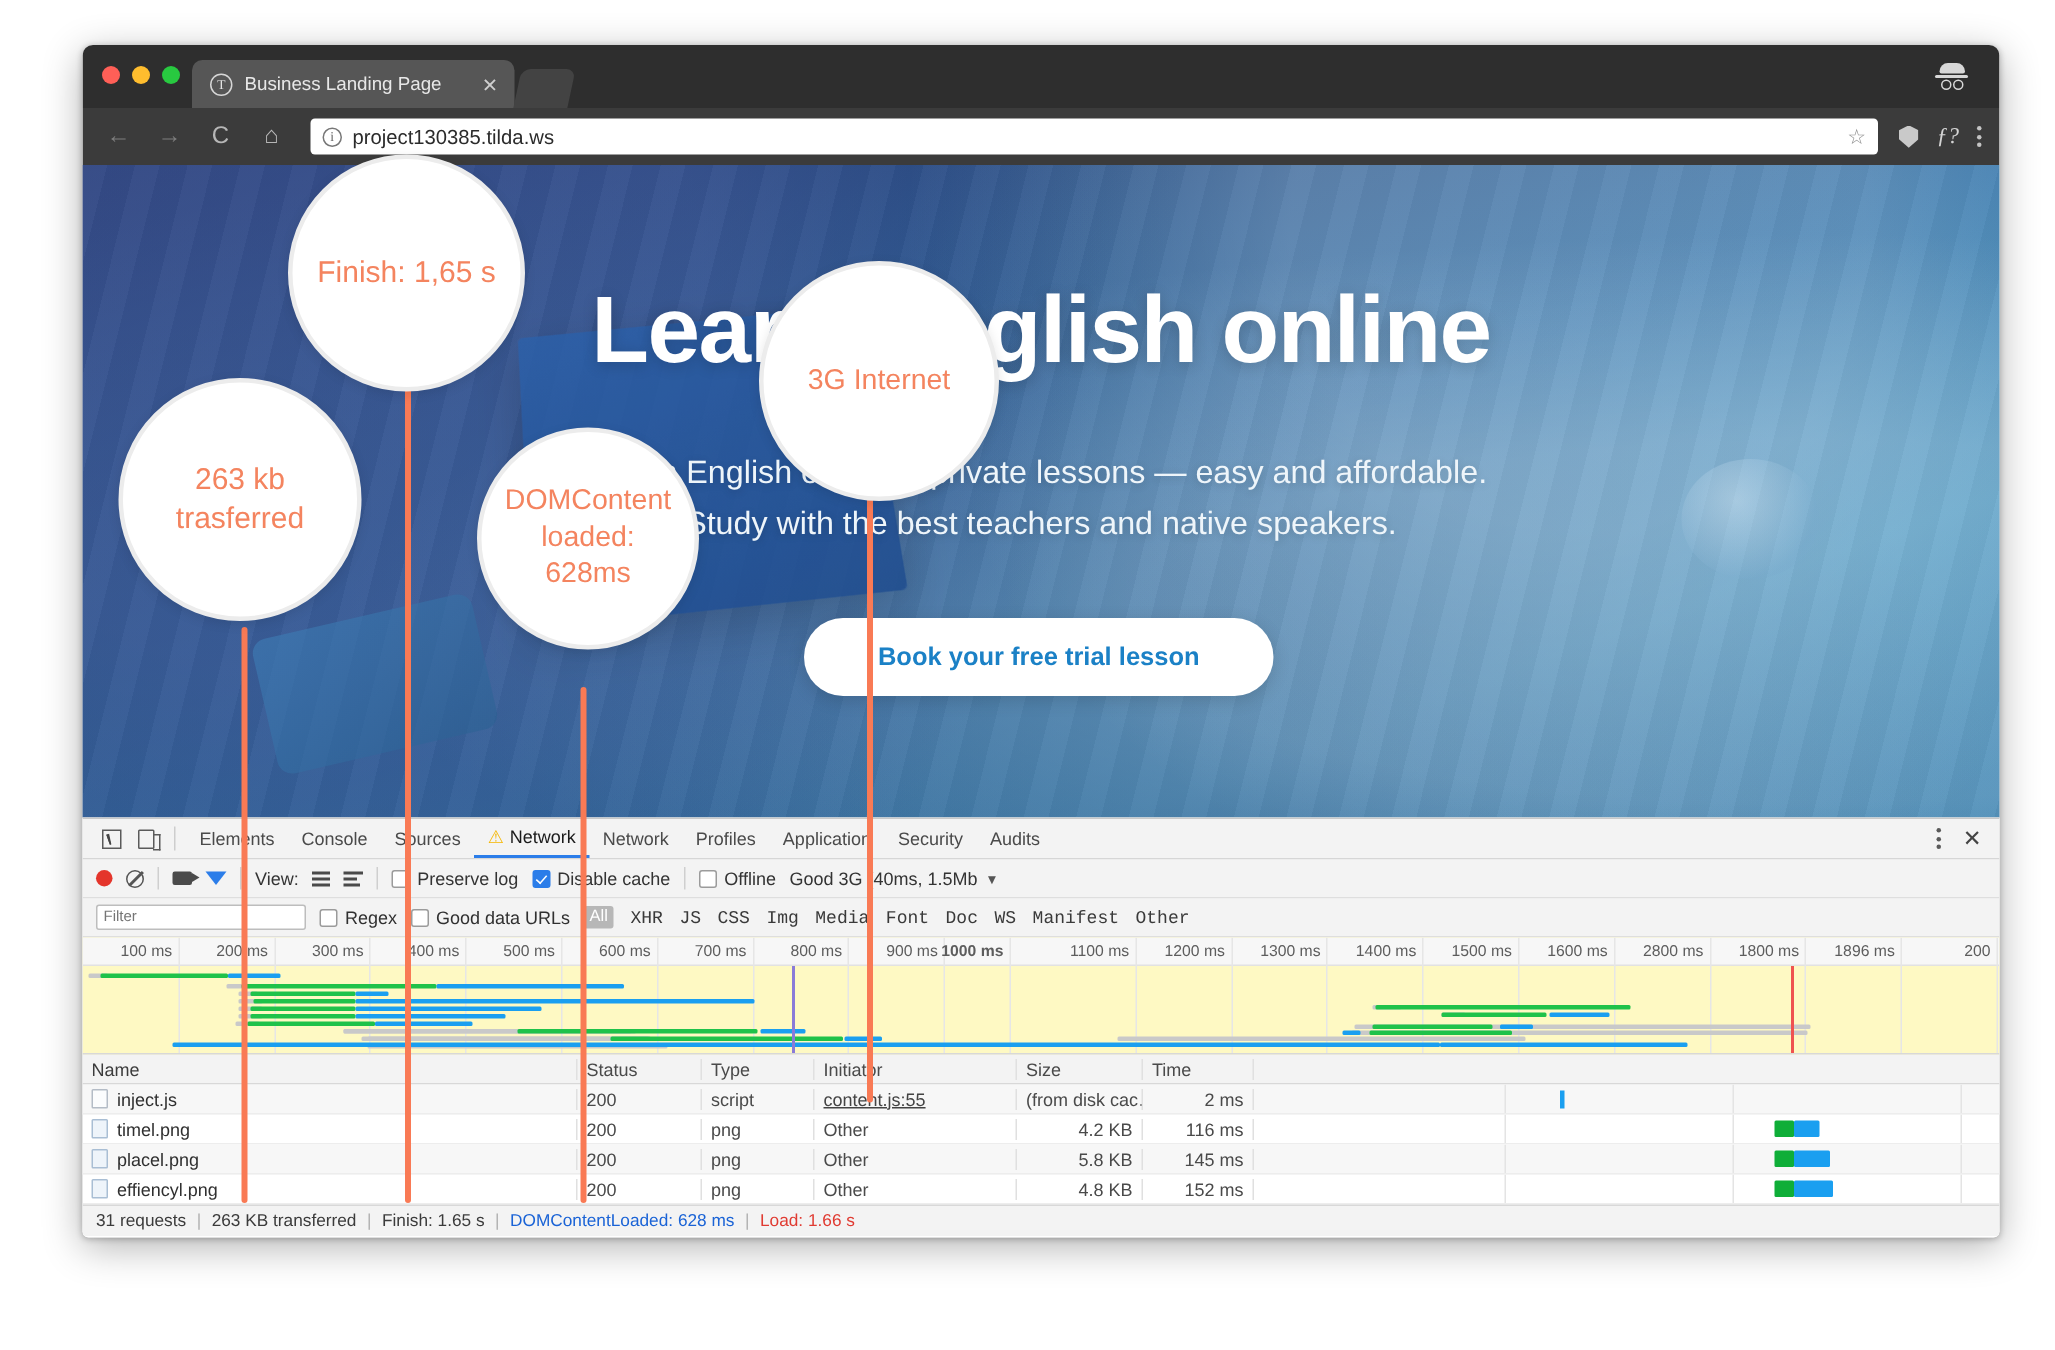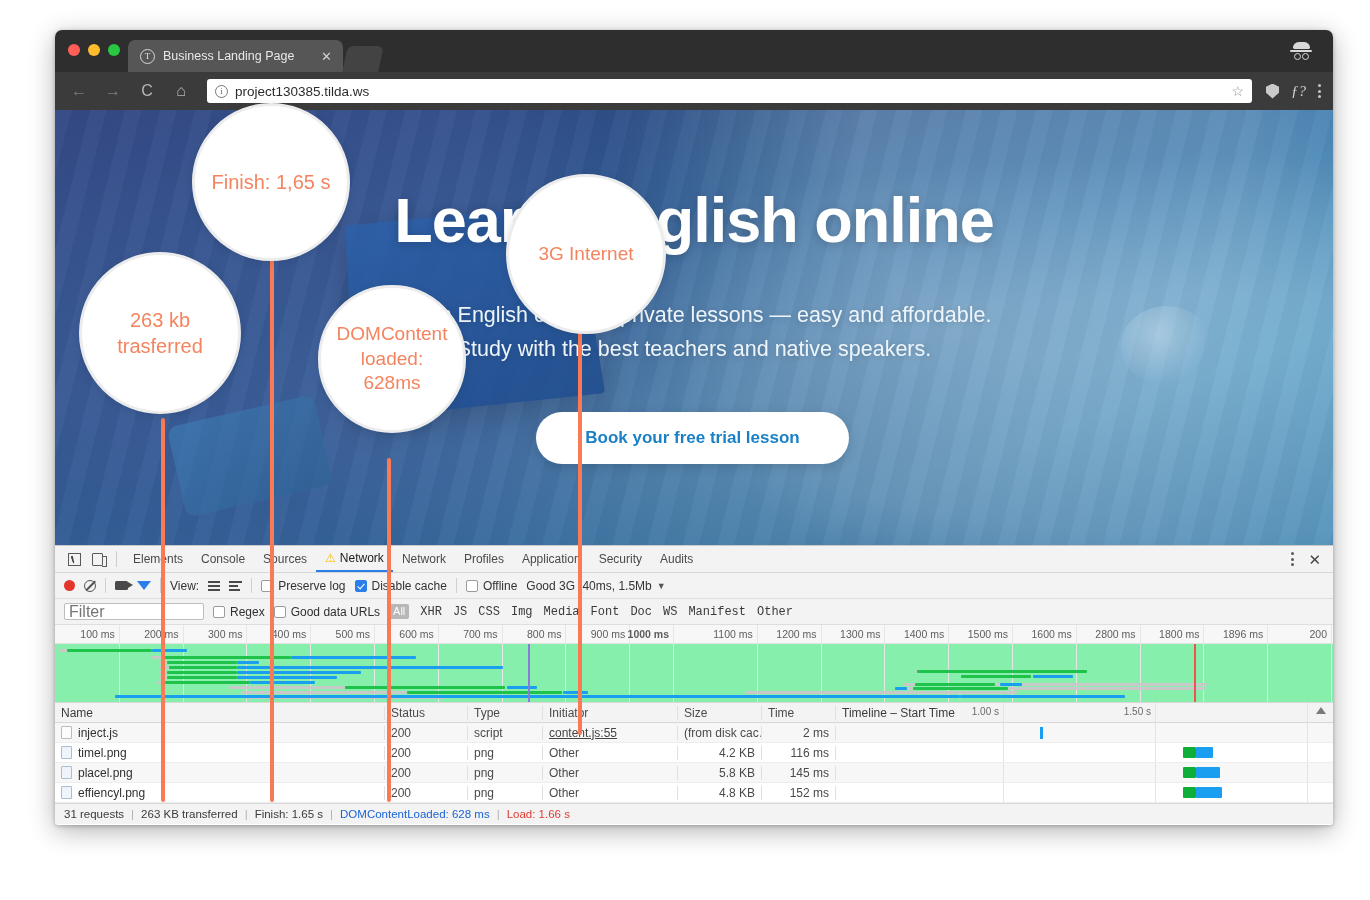--- a/index.html
+++ b/index.html
@@ -267,32 +267,32 @@
     background: #f3f3f3;
     border-bottom: 1px solid #dedede;
     display:flex; align-items:center; gap:9px;
     padding: 0 9px;
     font-size: 12px;
   }
   .filter-input {
     width: 140px; height: 17px;
     border: 1px solid #bdbdbd; border-radius: 2px;
     background:#fff; color:#9a9a9a;
-    font-size: 16px; padding: 0 4px;
+    font-size: 10px; padding: 0 4px;
     line-height: 15px;
     font-family: "Liberation Sans", sans-serif;
   }
   .type-chip {
     background:#b7b7b7; color:#fff; border-radius:2px;
     padding: 0px 4px; font-size: 11px; line-height: 15px;
   }
   .type-link { color:#3a3a3a; font-size:12px;font-family:Liberation Mono, monospace; }
 
   
-  .overview { position: relative; height: 78px; background:#86efac; border-bottom:1px solid #d8d8d8; overflow:hidden; }
+  .overview { position: relative; height: 78px; background:#fef9c3; border-bottom:1px solid #d8d8d8; overflow:hidden; }
   .ov-ruler { position:absolute; left:0; right:0; top:0; height:19px; background:#f7f7f7; border-bottom:1px solid #e2e2e2; }
   .ov-tick { position:absolute; top:0; height:78px; border-left:1px solid #e6e6e6; }
   .ov-tick span { position:absolute; right:5px; top:3px; font-size:10.5px; color:#5d5d5d; white-space:nowrap; }
   .ov-bar { position:absolute; height:3px; border-radius:1px; }
   .ov-line-blue { position:absolute; width:1.5px; background:#8a7bd8; }
   .ov-line-red { position:absolute; width:1.5px; background:#ef5350; }
 
   
   .reqtable { font-size:12px; }
   .rt-head {
@@ -638,31 +638,20 @@
       </div>
 
       <div class="reqtable">
         <div class="rt-head">
           <div class="c-name">Name</div>
           <div class="c-status">Status</div>
           <div class="c-type">Type</div>
           <div class="c-init">Initiator</div>
           <div class="c-size" style="text-align:left">Size</div>
           <div class="c-time" style="text-align:left">Time</div>
-          <div class="c-tl">
-            <span style="position:absolute;left:6px;top:3px;">Timeline – Start Time</span>
-            <span class="tl-col" style="left:167px;">
-                <span>1.00 s</span>
-              </span>
-            <span class="tl-col" style="left:319px;">
-                <span>1.50 s</span>
-              </span>
-            <span class="tl-col" style="left:471px;"></span>
-            <span class="sort-tri"></span>
-          </div>
         </div>
         <div id="rt-body">
             <div class="rt-row">
               <div class="c-name">
                 <span class="file-ico"></span>
                 <span>inject.js</span>
               </div>
               <div class="c-status"><span>200</span></div>
               <div class="c-type"><span>script</span></div>
               <div class="c-init"><span class="init-link">content.js:55</span></div>

